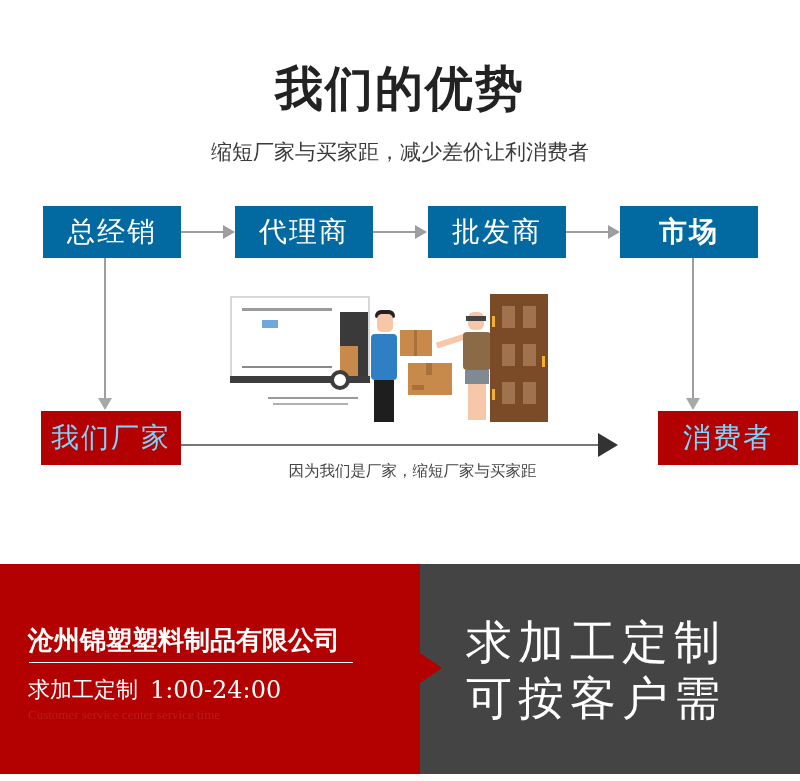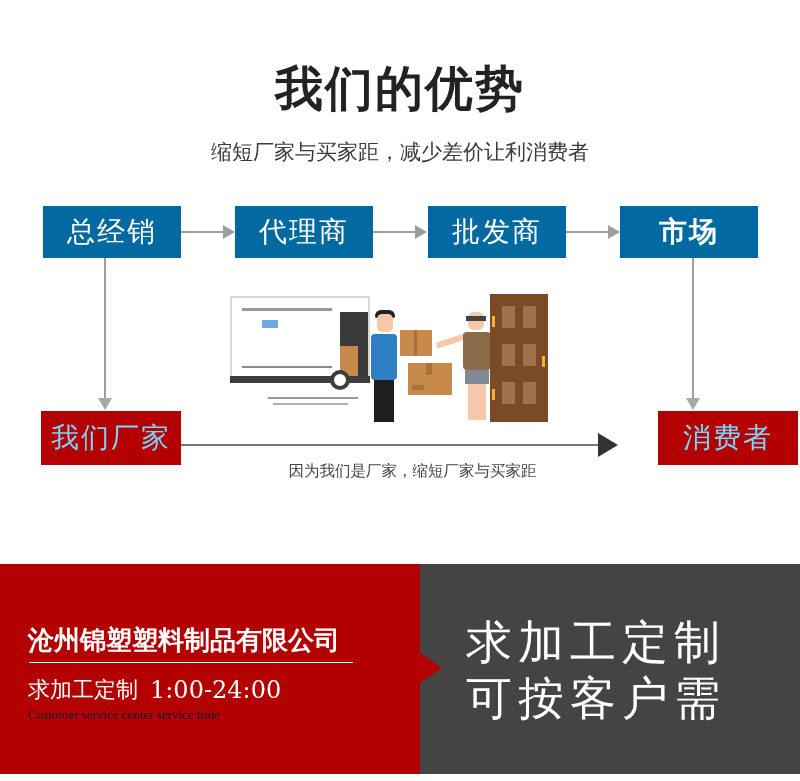--- a/index.html
+++ b/index.html
@@ -65,21 +65,21 @@
   .banner-left { position: absolute; left: 0; top: 564px; width: 420px; height: 210px; background: #b30000; }
   .banner-right { position: absolute; left: 420px; top: 564px; width: 380px; height: 210px; background: #444444; }
   .banner-notch { position: absolute; left: 420px; top: 653px; width: 0; height: 0;
                   border-top: 15px solid transparent; border-bottom: 15px solid transparent; border-left: 22px solid #b30000; }
   .company { position: absolute; left: 28px; top: 582px; font-size: 26px; font-weight: bold; color: #ffffff;
              line-height: 36px; white-space: nowrap; margin-top: 40px; }
   .divider { position: absolute; left: 29px; top: 662px; width: 324px; height: 1px; background: #ffffff; }
   .service-label { position: absolute; left: 28px; top: 674px; font-size: 22px; color: #ffffff; line-height: 32px; }
   .service-time { position: absolute; left: 150px; top: 674px; font-size: 24px; color: #ffffff; line-height: 32px;
                   font-family: "DejaVu Serif", "Liberation Serif", serif; }
-  .service-en { position: absolute; left: 28px; top: 706px; font-size: 13px; color: #0f172a; line-height: 18px;
+  .service-en { position: absolute; left: 28px; top: 706px; font-size: 13px; color: #b91c1c; line-height: 18px;
                 font-family: "Liberation Serif", "DejaVu Serif", serif; }
   .slogan { position: absolute; left: 466px; top: 614px; width: 300px; font-size: 46px; color: #ffffff;
             line-height: 56px; letter-spacing: 6px; }
 </style>
 </head>
 <body>
 
 <div class="title">我们的优势</div>
 <div class="subtitle">缩短厂家与买家距，减少差价让利消费者</div>
 

